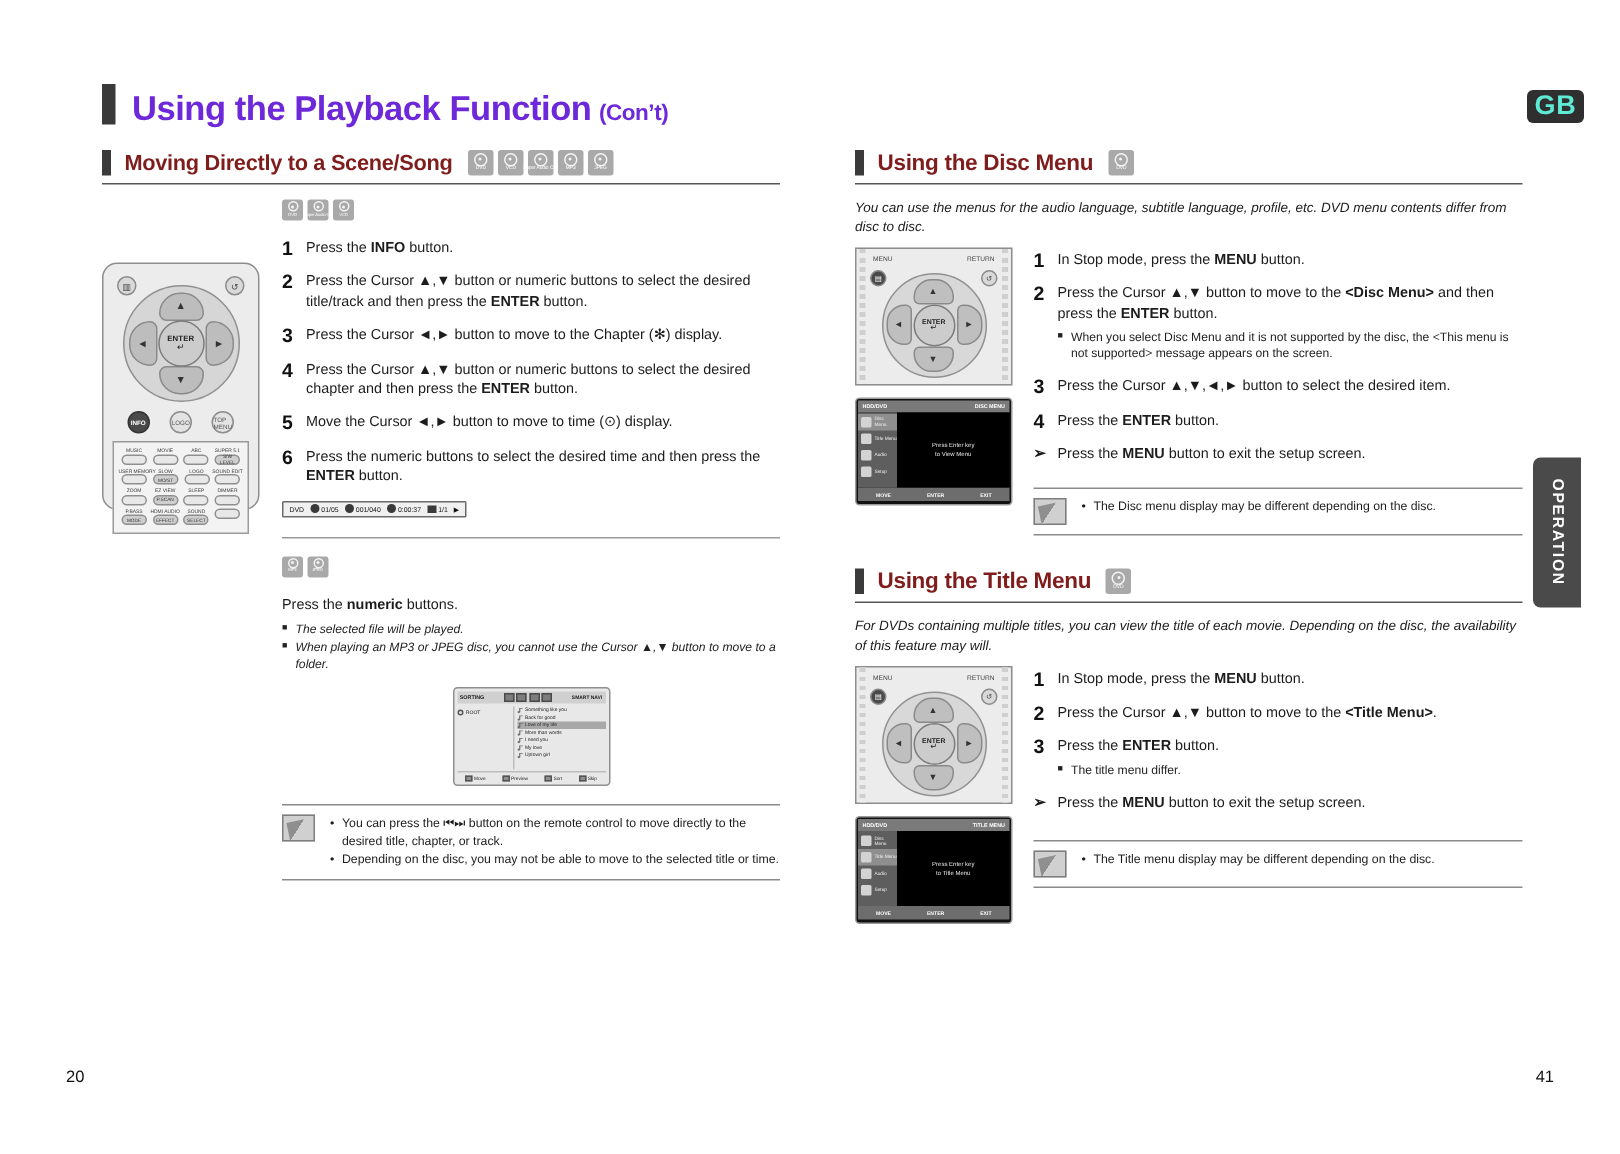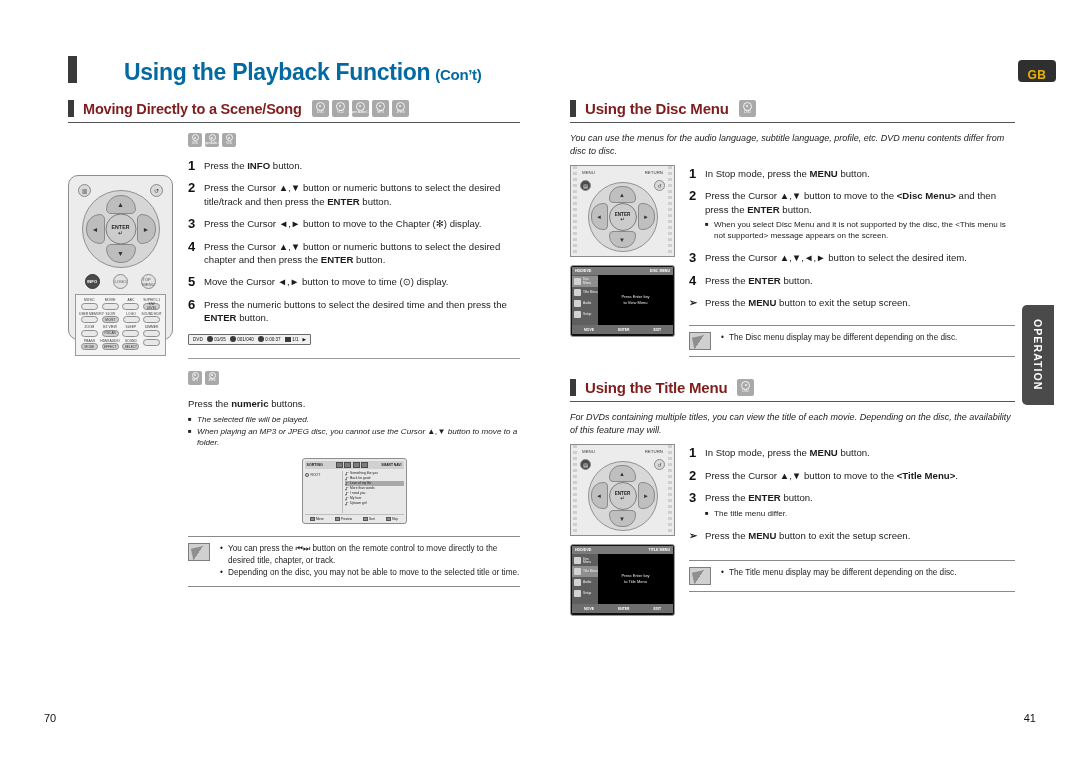--- a/index.html
+++ b/index.html
@@ -10,27 +10,27 @@
     font-family:"Liberation Sans", sans-serif;
     color:#1a1a1a;
     position:relative;
     overflow:hidden;
   }
   .page { position:absolute; inset:0; }
 
   
   .main-title-row { position:absolute; left:68px; top:53px; display:flex; align-items:baseline; }
   .title-bar { width:9px; height:27px; background:#3a3a3a; margin-right:11px; position:relative; top:3px; }
-  .main-title { font-size:23px; font-weight:bold; letter-spacing:-0.3px; color:#0369a1;margin-left:36px; }
+  .main-title { font-size:23px; font-weight:bold; letter-spacing:-0.3px; color:#6d28d9; }
   .main-title .cont { font-size:15px; font-weight:bold; margin-left:5px; }
 
   .gb-tab {
     position:absolute; left:1018px; top:60px; width:38px; height:22px;
-    background:#2f2f2f; color:#eab308; border-radius:4px;
-    font-size:12px; font-weight:bold; display:flex; align-items:flex-end; justify-content:center;
+    background:#2f2f2f; color:#5eead4; border-radius:4px;
+    font-size:18px; font-weight:bold; display:flex; align-items:flex-start; justify-content:center;
     letter-spacing:0.5px;
   }
   .op-tab {
     position:absolute; left:1022px; top:305px; width:32px; height:100px;
     background:#4a4a4a; color:#fff; border-radius:5px 0 0 5px;
     display:flex; align-items:center; justify-content:center;
   }
   .op-tab span {
     writing-mode:vertical-rl; font-size:10.5px; font-weight:bold; letter-spacing:1.1px;
   }
@@ -780,16 +780,16 @@
             <div class="note-li">
                 <span class="bt">•</span>
                 <span>The Title menu display may be different depending on the disc.</span>
               </div>
           </div>
         </div>
       </div>
     </div>
   </div>
 
-  <div class="pg-left">70</div>
+  <div class="pg-left">20</div>
   <div class="pg-right">41</div>
 
 </div>
 
 </body></html>

